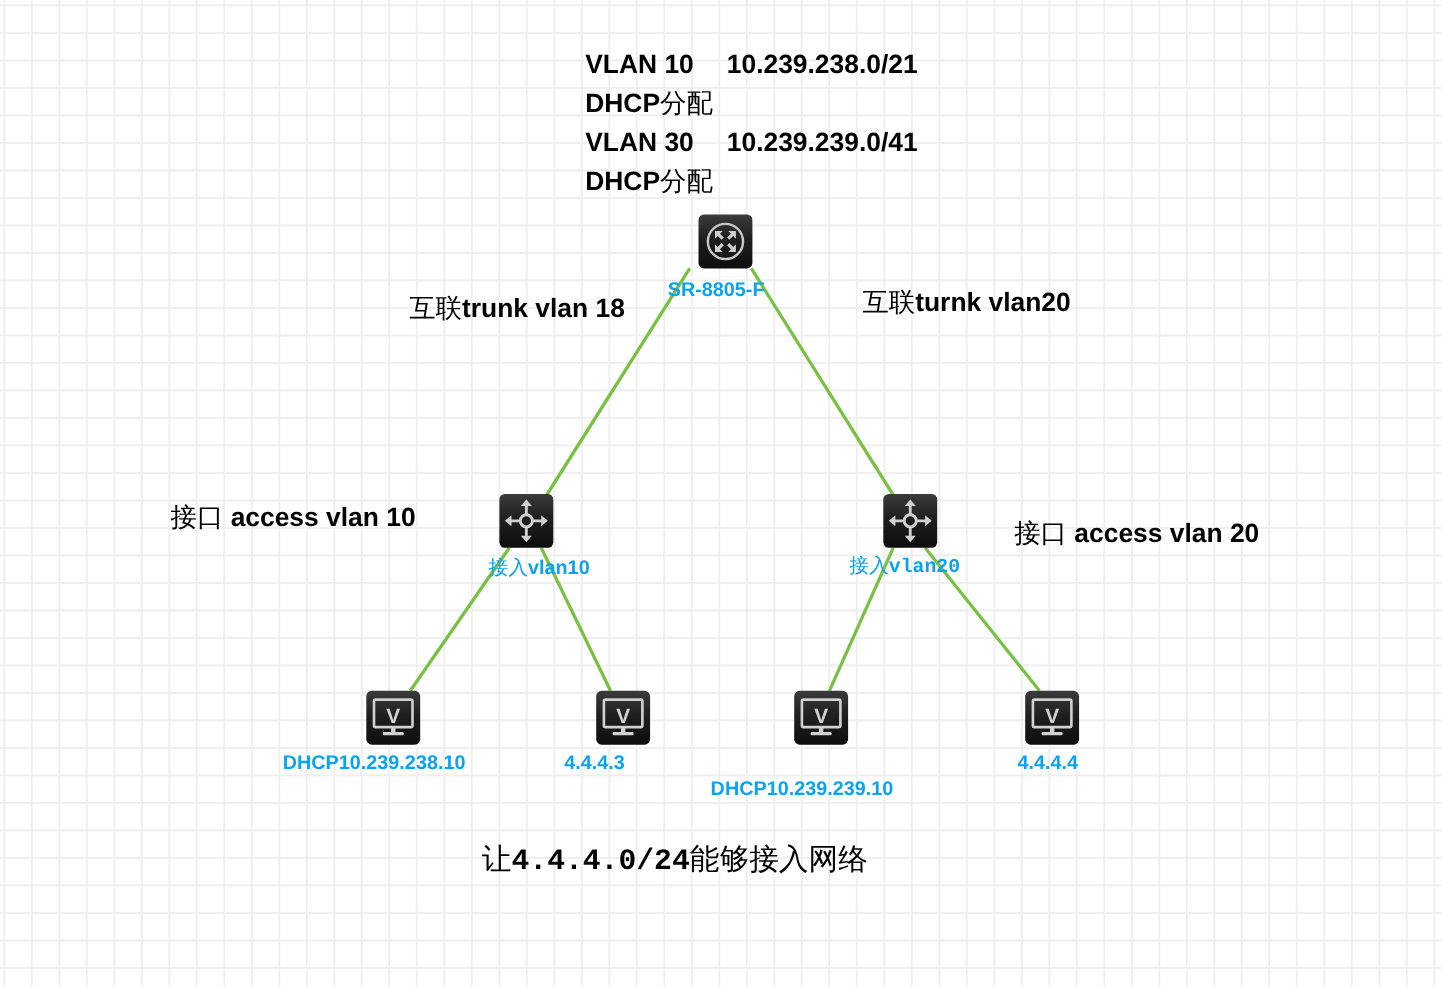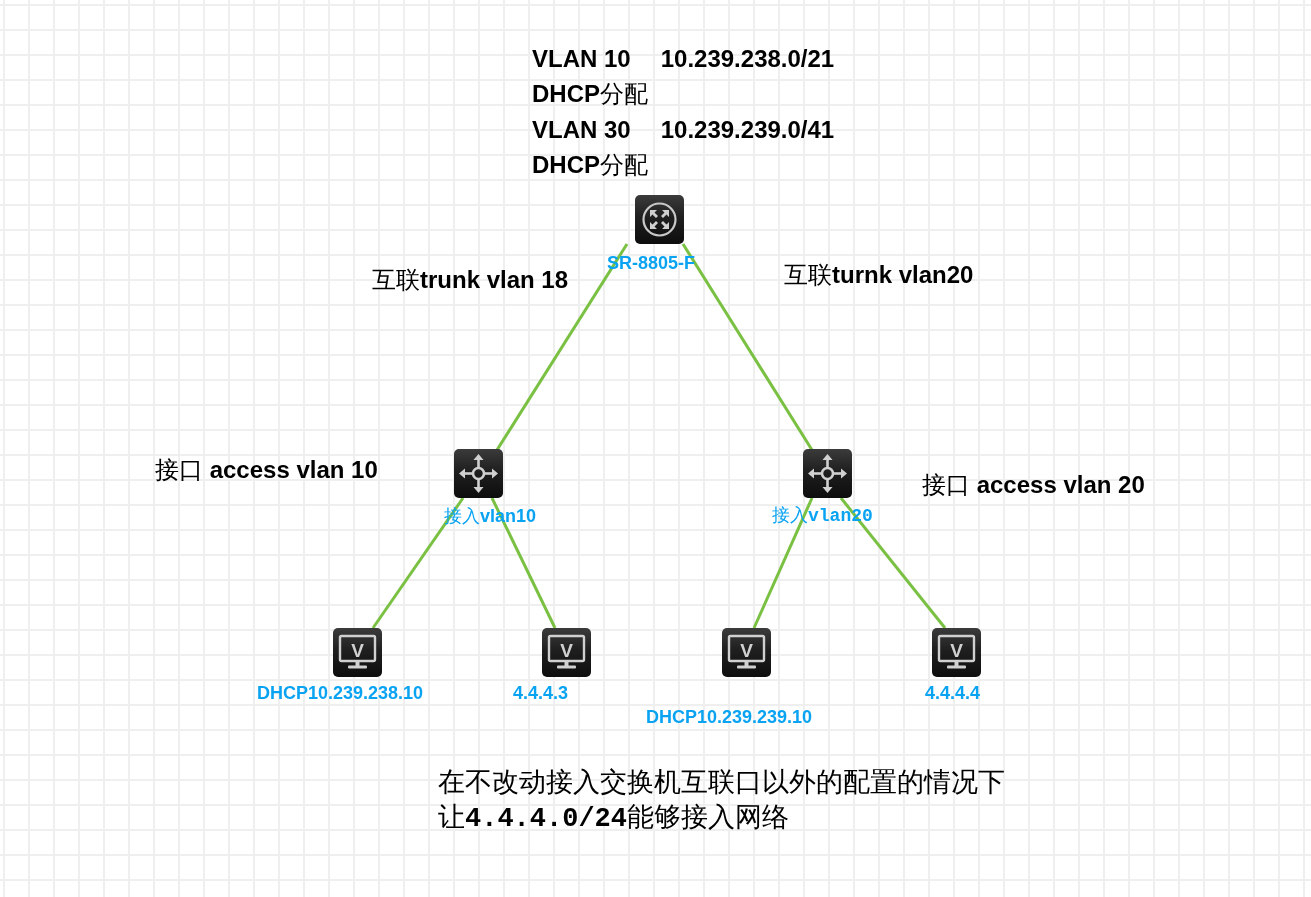--- a/index.html
+++ b/index.html
@@ -163,15 +163,14 @@
     <svg viewBox="0 0 49 49">
       <rect x="7" y="8" width="35" height="25" rx="1.5" fill="none" stroke="#d0d0d0" stroke-width="2.4"></rect>
       <rect x="22.5" y="33" width="4" height="5" fill="#d0d0d0"></rect>
       <rect x="15" y="37.5" width="19" height="3" rx="1" fill="#d0d0d0"></rect>
       <text x="24.5" y="29" text-anchor="middle" font-family="Liberation Sans, sans-serif" font-weight="bold" font-size="19" fill="#d0d0d0">V</text>
     </svg>
   </div>
 <div class="lbl" style="left:925px; top:684px;">4.4.4.4</div>
 
 <div class="bottom-note" style="left:438px; top:764px;">
-  <div>在不改动接入交换机互联口以外的配置的情况下</div>
   <div><span>让</span><b>4.4.4.0/24</b><span>能够接入网络</span></div>
 </div>
 
 </body></html>

